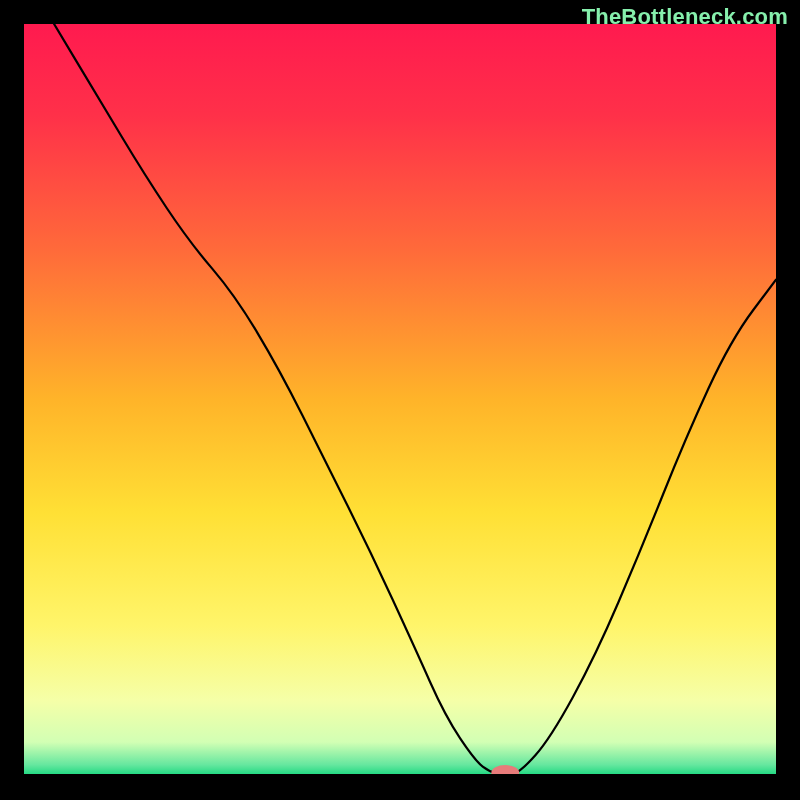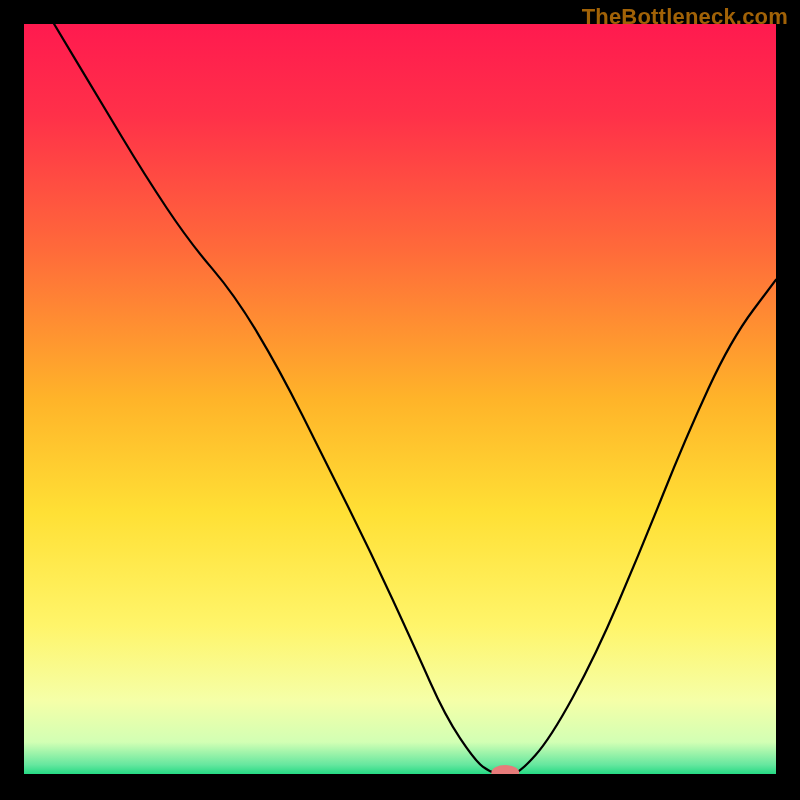--- a/index.html
+++ b/index.html
@@ -16,21 +16,21 @@
     height: 800px;
     background: #000;
   }
   .watermark {
     position: absolute;
     top: 4px;
     right: 12px;
     font-family: Arial, Helvetica, sans-serif;
     font-size: 22px;
     font-weight: 600;
-    color: #a16207;
+    color: #86efac;
     letter-spacing: 0.2px;
   }
   svg.plot {
     position: absolute;
     left: 24px;
     top: 24px;
     width: 752px;
     height: 752px;
     display: block;
   }

